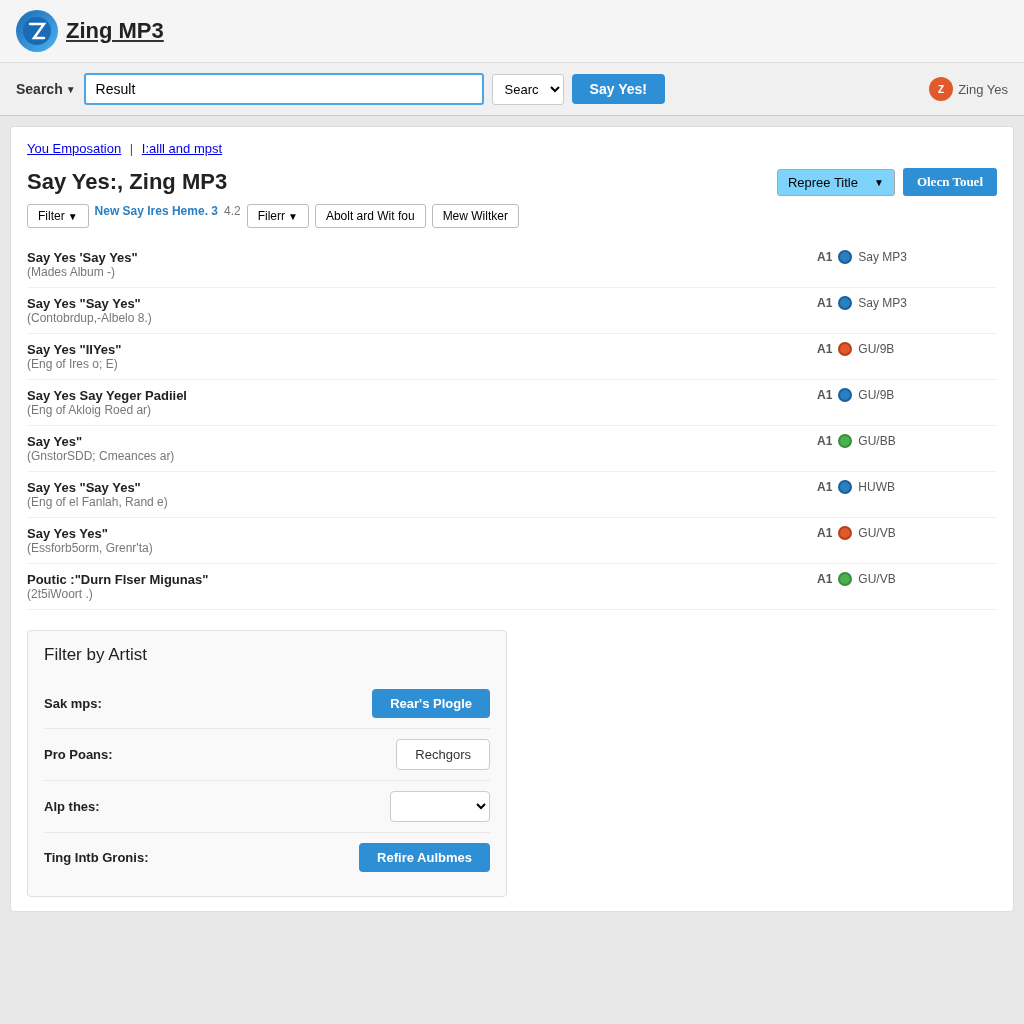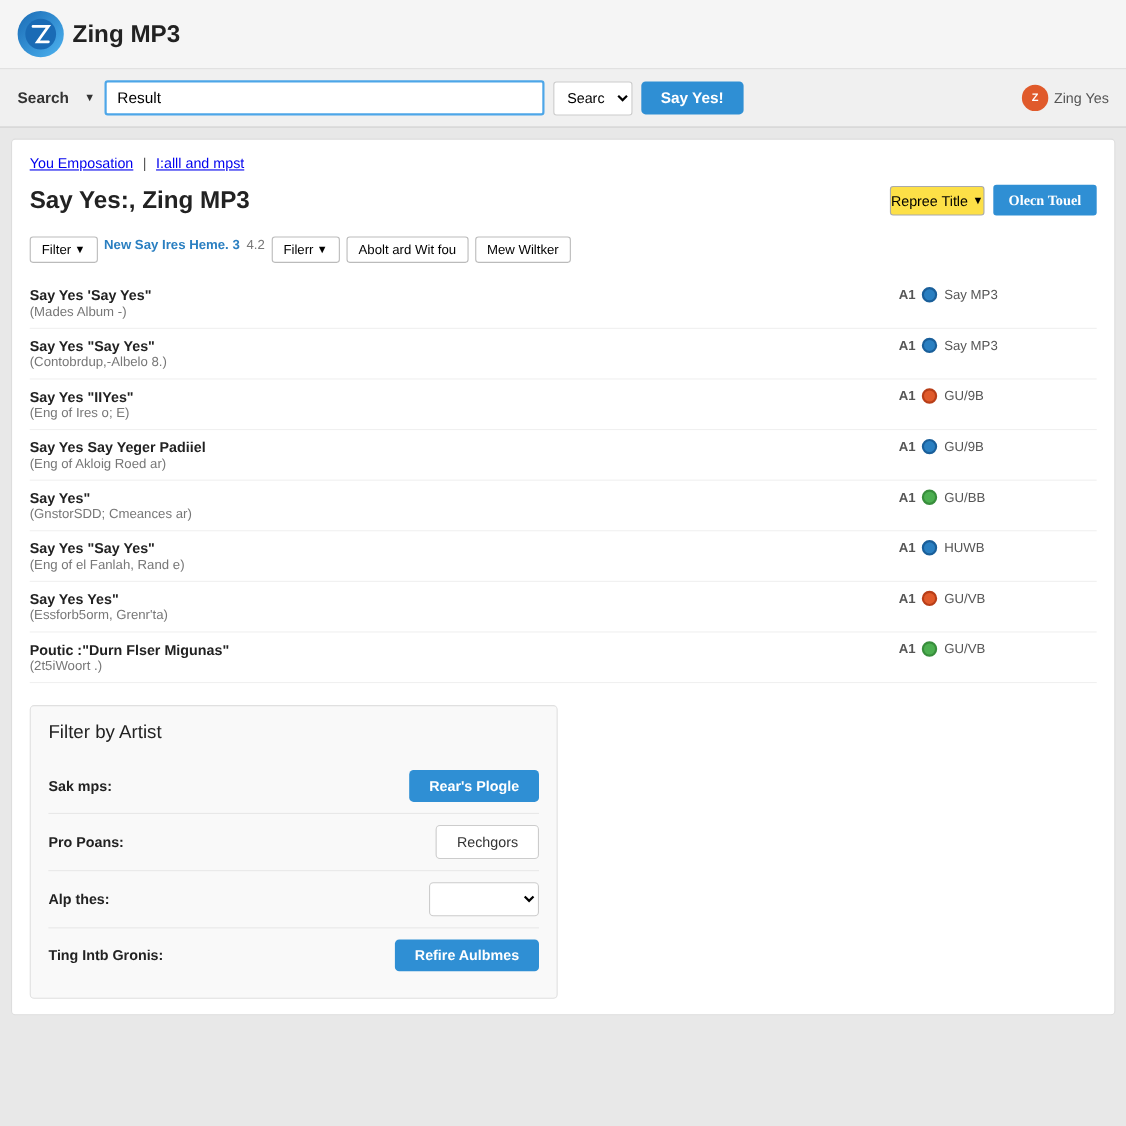--- a/index.html
+++ b/index.html
@@ -6,20 +6,21 @@
     body { font-family: Arial, sans-serif; font-size: 13px; background: #e8e8e8; color: #333; }
 
     
     .header {
       background: #f5f5f5;
       border-bottom: 1px solid #ddd;
       padding: 10px 16px;
       display: flex;
       align-items: center;
       gap: 10px;
+      text-decoration: underline;
     }
     .logo-area {
       display: flex;
       align-items: center;
       gap: 8px;
     }
     .logo-icon {
       width: 42px;
       height: 42px;
       border-radius: 50%;
@@ -46,21 +47,21 @@
       gap: 8px;
     }
     .search-label-btn {
       background: none;
       border: none;
       font-size: 14px;
       color: #333;
       cursor: pointer;
       display: flex;
       align-items: center;
-      gap: 14px;
+      gap: 3px;
       font-weight: bold;
     }
     .search-input {
       flex: 1;
       max-width: 400px;
       padding: 6px 10px;
       border: 2px solid #4da6e8;
       border-radius: 3px;
       font-size: 14px;
       outline: none;
@@ -119,42 +120,42 @@
       margin-bottom: 12px;
       color: #2a7fc1;
     }
     .breadcrumb span { color: #555; margin: 0 5px; }
 
     
     .title-row {
       display: flex;
       align-items: center;
       justify-content: space-between;
-      margin-bottom: 19px;
+      margin-bottom: 8px;
     }
     .page-title {
       font-size: 22px;
       font-weight: bold;
       color: #222;
     }
     .title-actions {
       display: flex;
       gap: 8px;
       align-items: center;
     }
     .repree-btn {
-      background: #fde047;
+      background: #7dd3fc;
       border: 1px solid #aaa;
       border-radius: 3px;
-      padding: 5px 0;
-      font-size: 13px;
-      cursor: pointer;
-      display: flex;
-      align-items: center;
-      gap: 4px;
+      padding: 5px 10px;
+      font-size: 13px;
+      cursor: pointer;
+      display: flex;
+      align-items: center;
+      gap: 16px;
     }
     .olecn-btn {
       background: #2f8fd4;
       color: white;
       border: none;
       border-radius: 3px;
       padding: 6px 14px;
       font-size: 13px;
       font-weight: bold;
       cursor: pointer;

